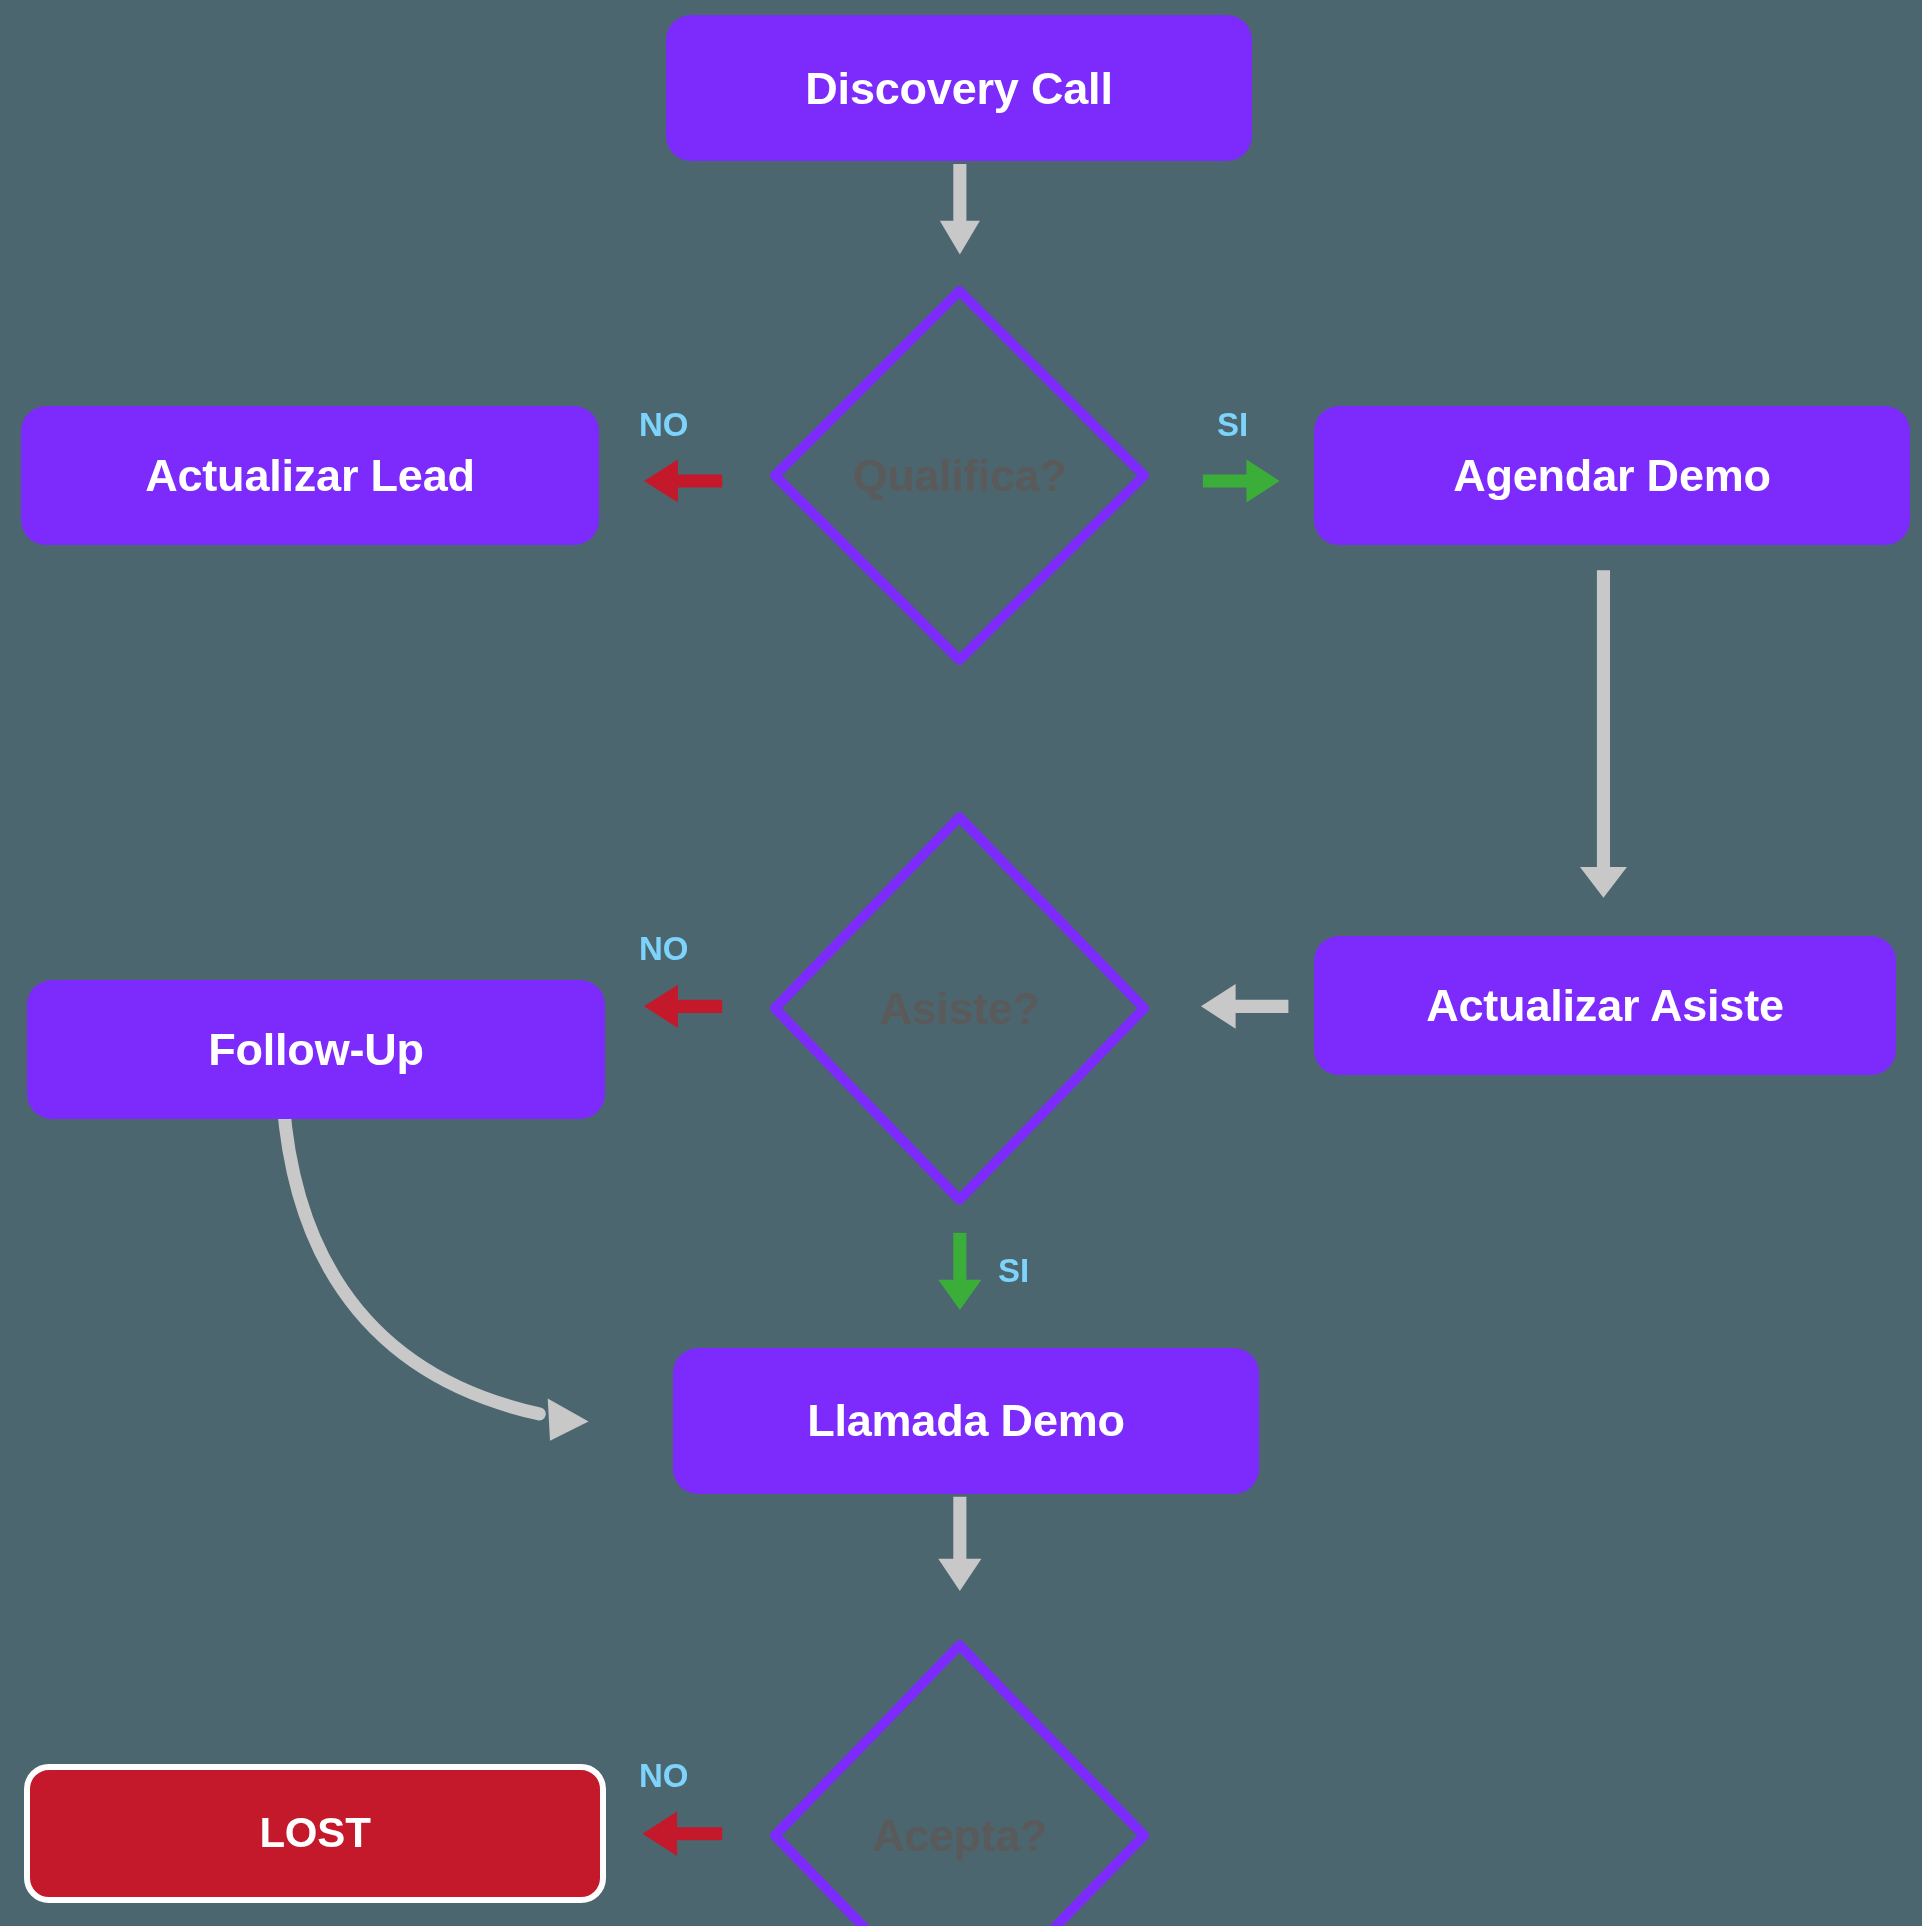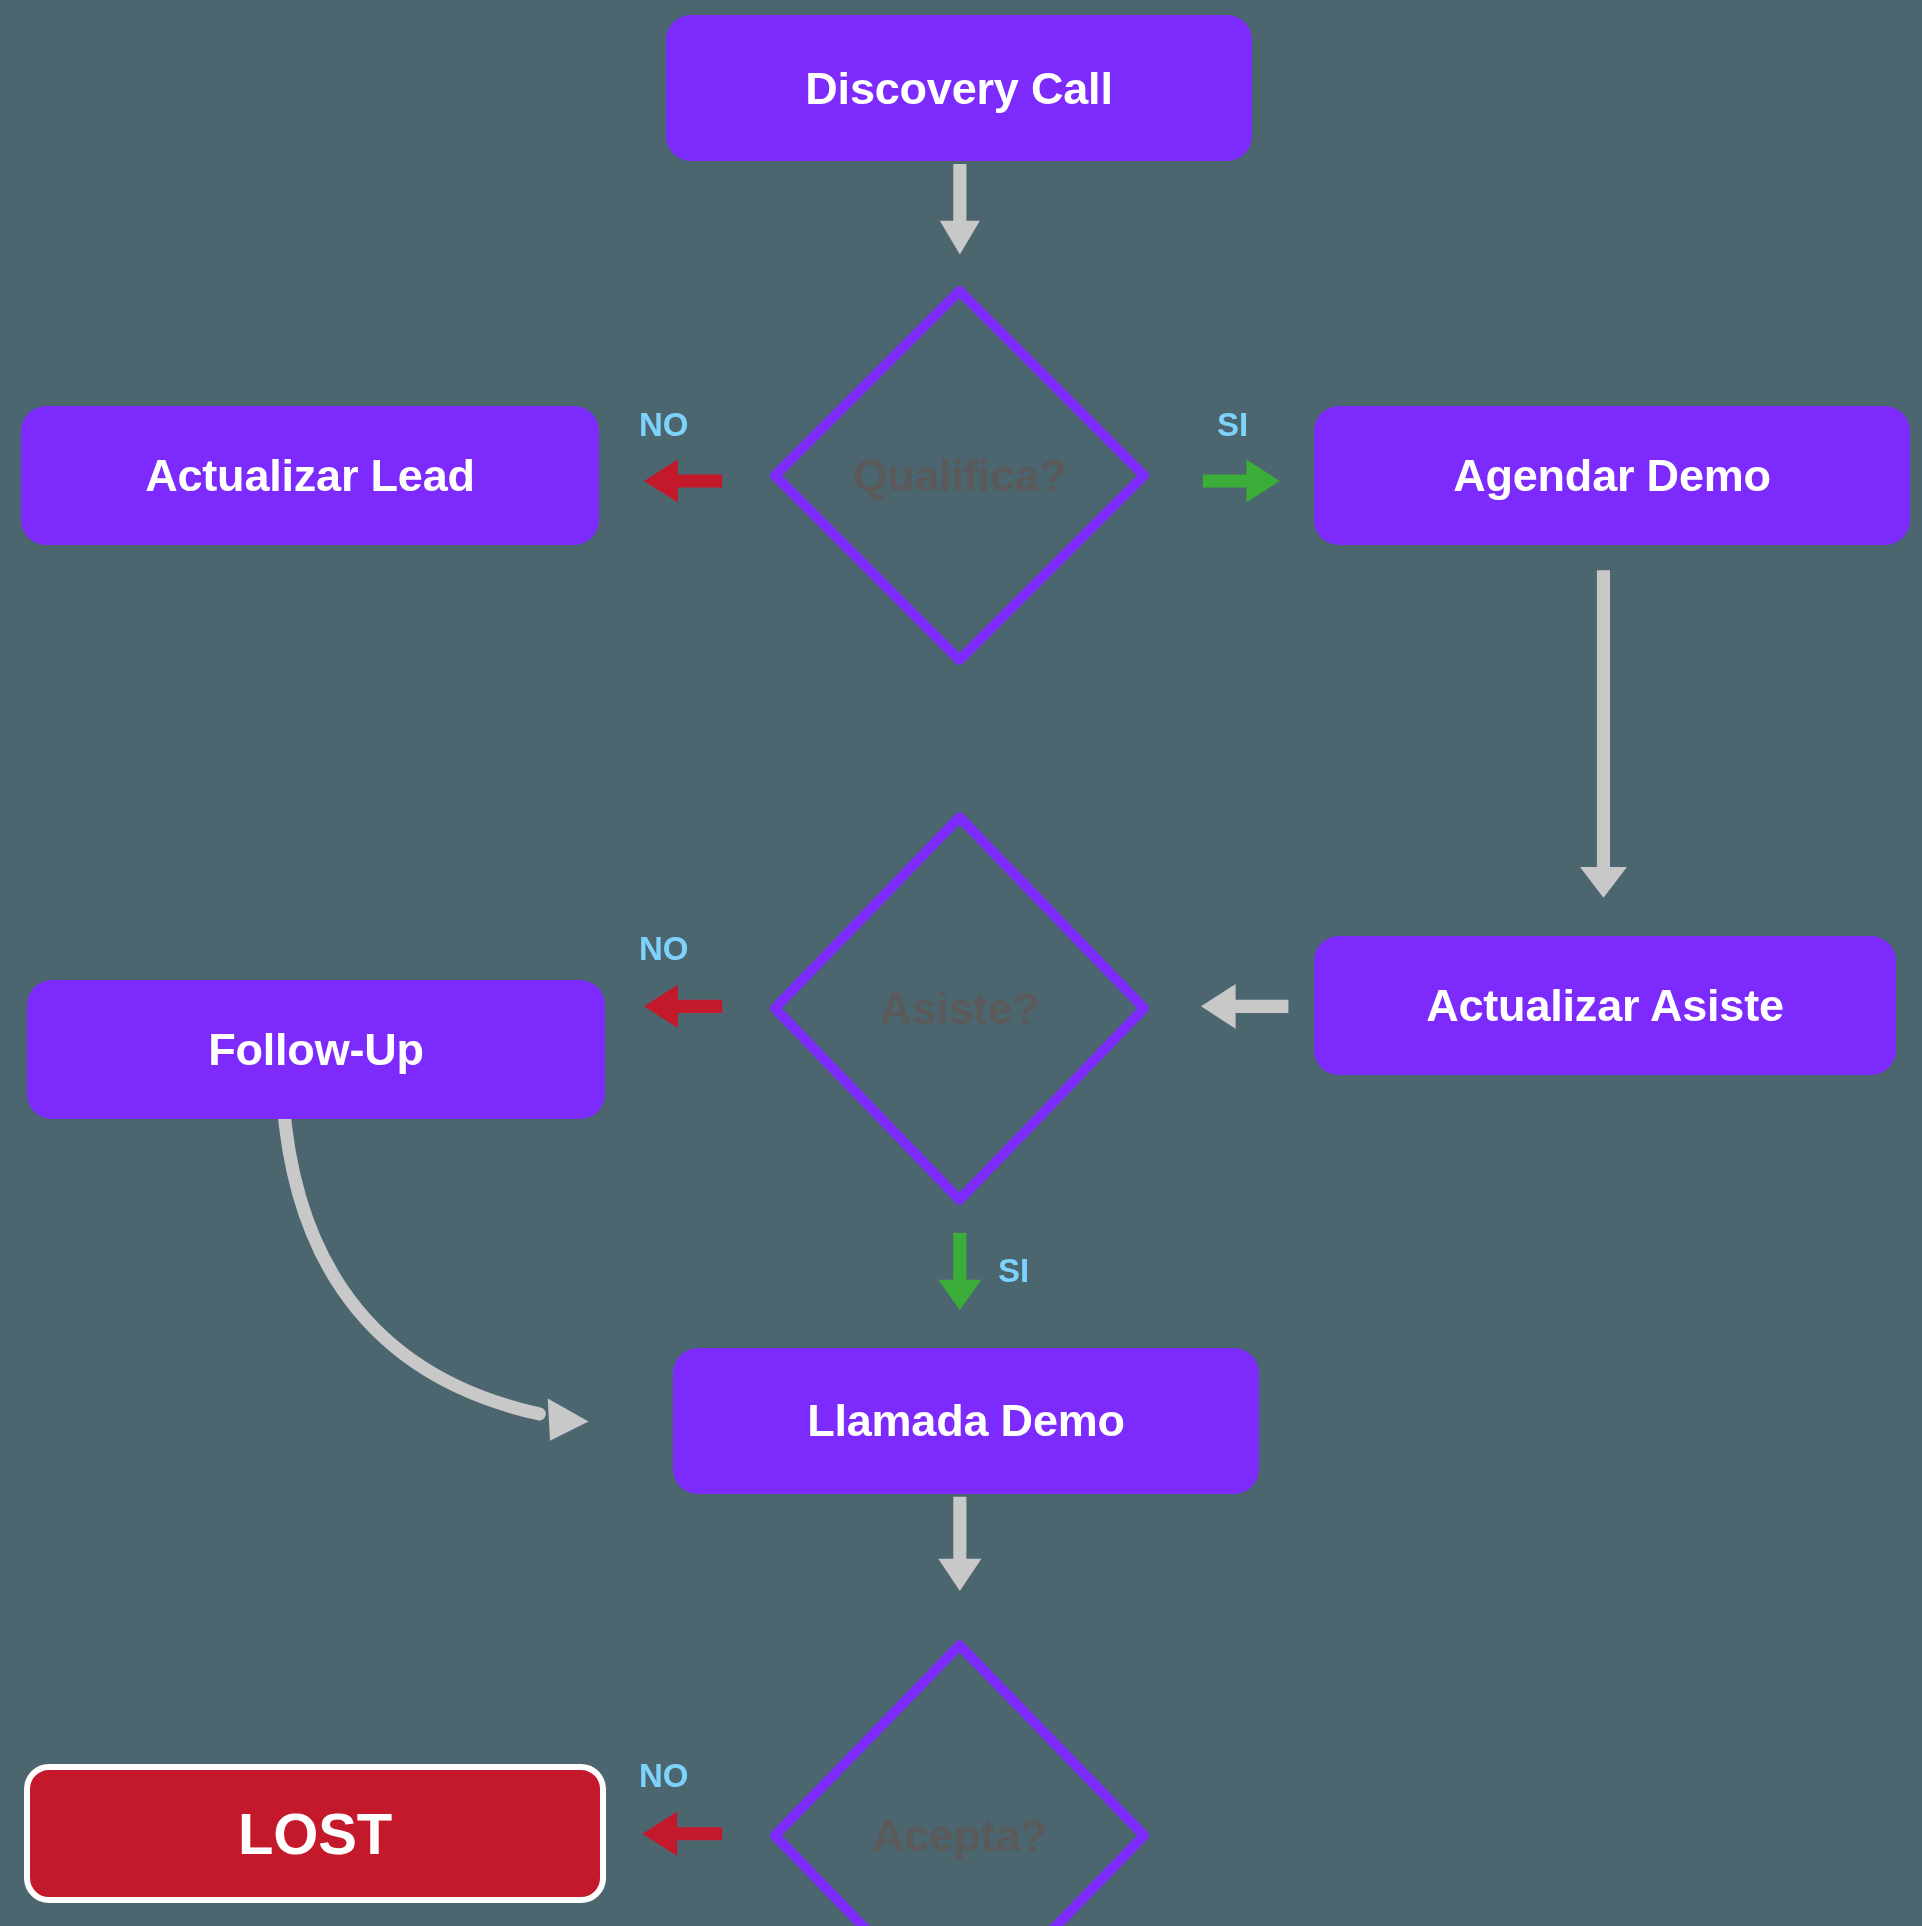--- a/index.html
+++ b/index.html
@@ -185,21 +185,21 @@
     <span class="label">Llamada Demo</span>
   </div>
 
   <div class="decision" style="left:765px; top:1635px; width:389px; height:401px;">
     <svg width="389" height="401" viewBox="0 0 1010 1040">
       <path d="M 505 26 L 984 520 L 505 1014 L 26 520 Z" fill="none" stroke="#7c2bfc" stroke-width="26" stroke-linejoin="round"></path>
     </svg>
     <span class="dlabel" style="font-size:45px;">Acepta?</span>
   </div>
 
-  <div class="node terminal-lost" style="left:24px; top:1764px; width:582px; height:139px; font-size:58px;">
+  <div class="node terminal-lost" style="left:24px; top:1764px; width:582px; height:139px; font-size:42px;">
     <span class="label">LOST</span>
   </div>
 
   <span class="edge-label" style="left:639px; top:406px; font-size:33px;">NO</span>
 
   <span class="edge-label" style="left:1217px; top:406px; font-size:33px;">SI</span>
 
   <span class="edge-label" style="left:639px; top:930px; font-size:33px;">NO</span>
 
   <span class="edge-label" style="left:998px; top:1252px; font-size:33px;">SI</span>

